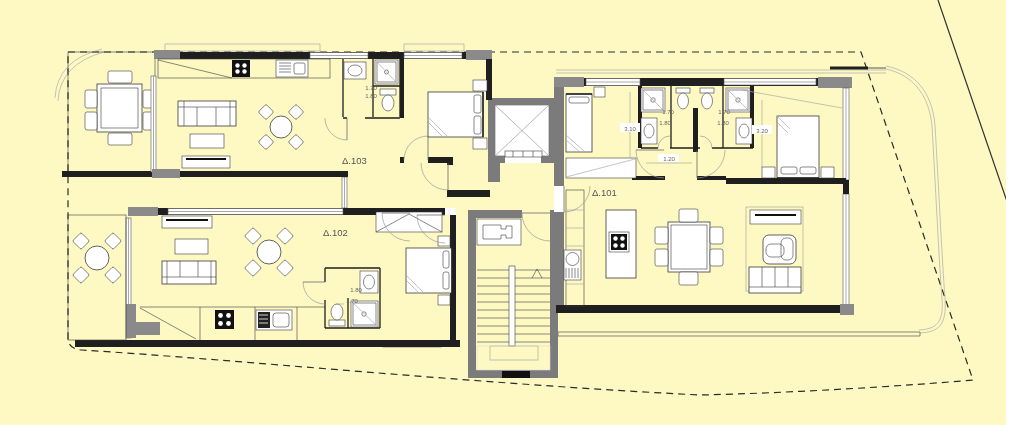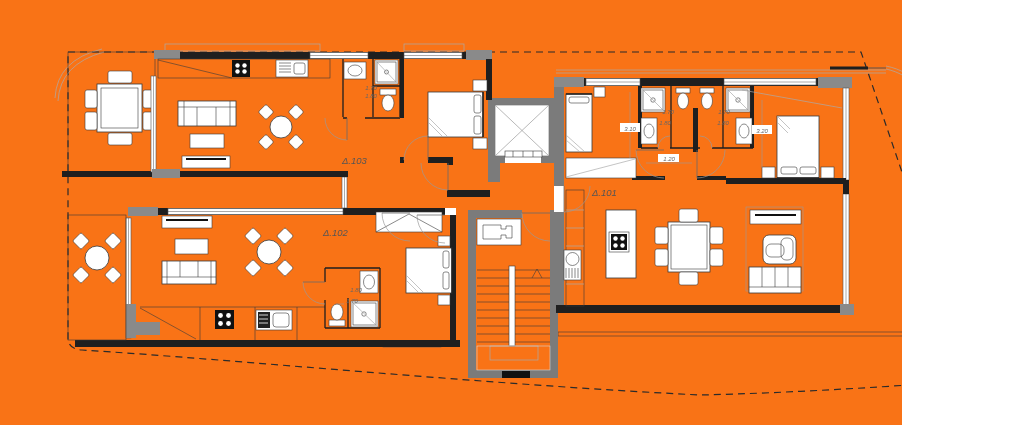--- a/index.html
+++ b/index.html
@@ -1,16 +1,16 @@
 <!DOCTYPE html>
 <html><head>
 <meta charset="utf-8">
 <style>
   html,body{margin:0;padding:0;background:#ffffff;}
-  .stage{width:902px;height:425px;position:relative;background:#f97316;overflow:hidden;font-style:italic;}
+  .stage{width:1006px;height:425px;position:relative;background:#fef9c3;overflow:hidden;}
   svg{display:block;font-family:"Liberation Sans",sans-serif;}
   .wall{fill:#1f1f1f;}
   .pier{fill:#8a8a8a;}
   .core{fill:#7b7b7b;}
   .thin2{fill:none;stroke:#3a3a3a;stroke-width:0.6;}
   .fw{fill:#ffffff;stroke:#3a3a3a;stroke-width:0.8;}
   .fw2{fill:#ffffff;stroke:#3a3a3a;stroke-width:0.6;}
   .win{fill:#ffffff;stroke:#555555;stroke-width:0.6;}
   .winline{fill:none;stroke:#555555;stroke-width:0.5;}
   .lt{fill:none;stroke:#aaaaaa;stroke-width:0.7;}

